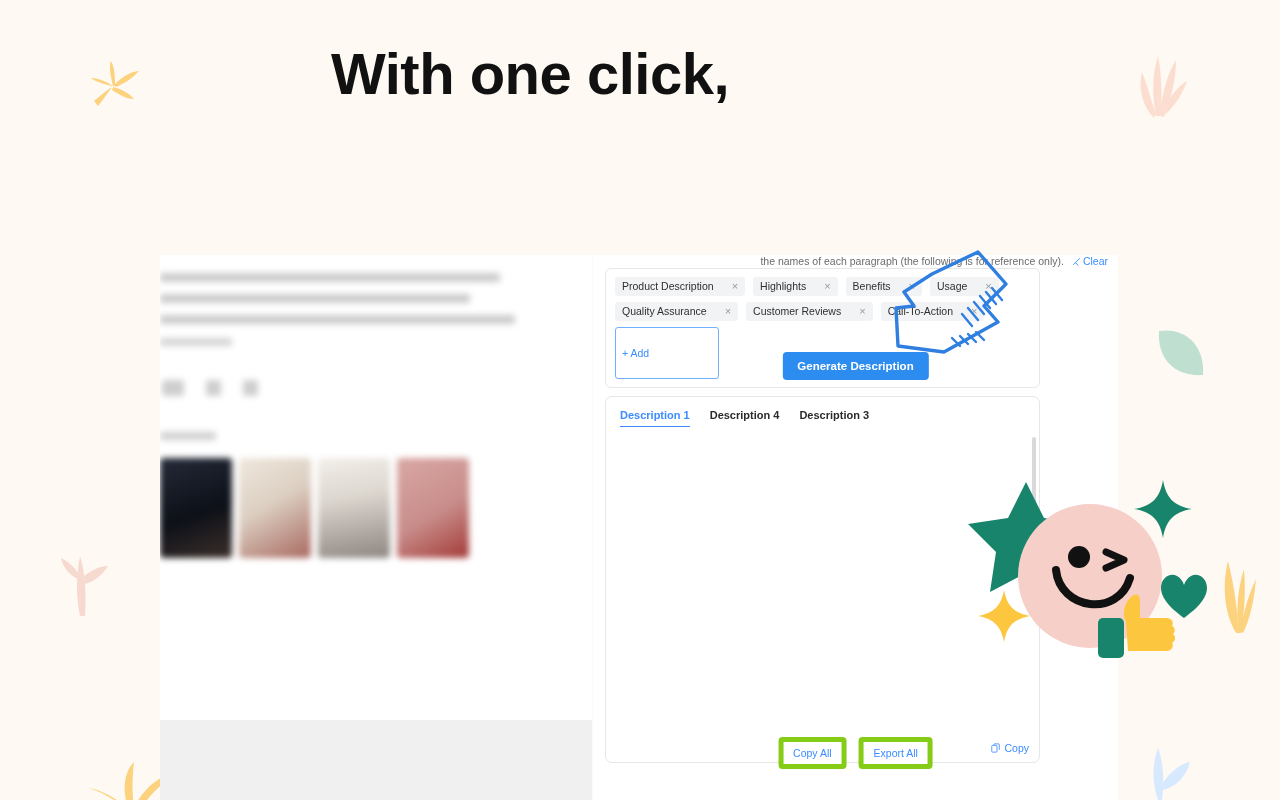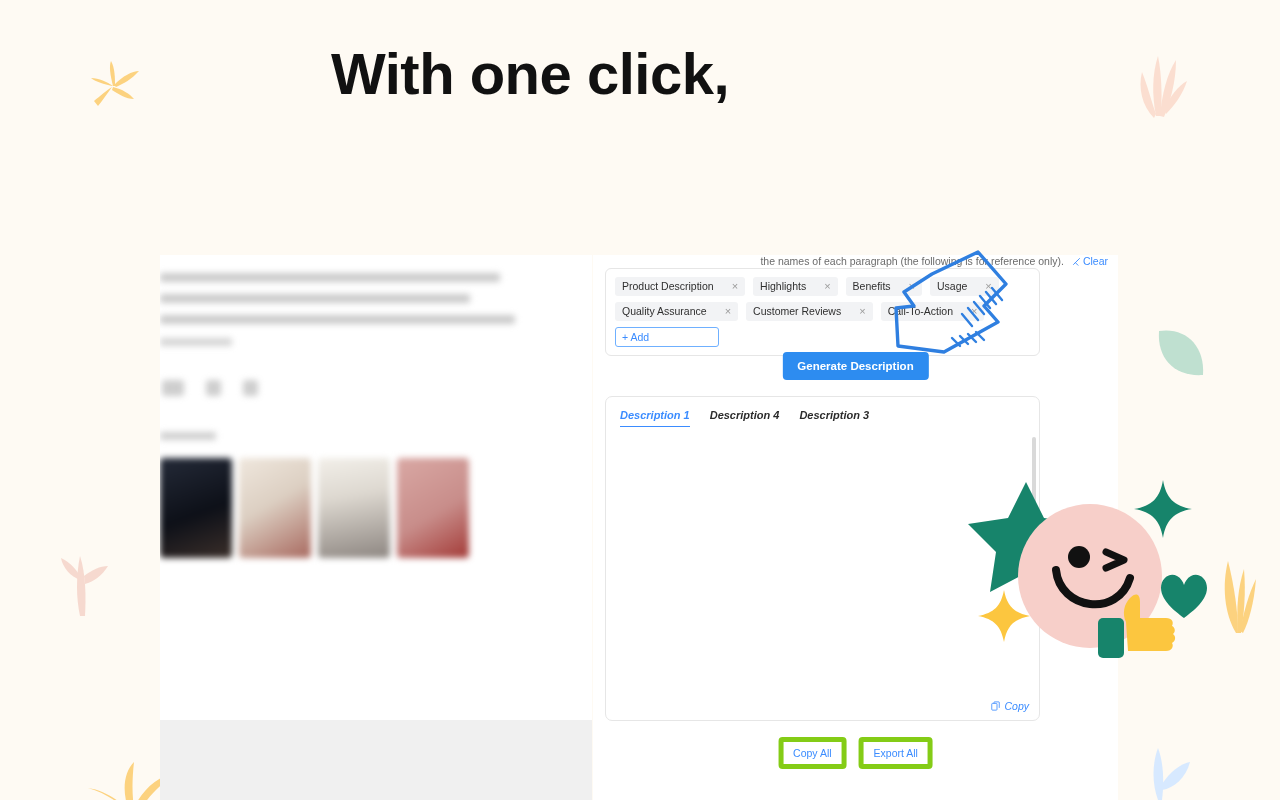--- a/index.html
+++ b/index.html
@@ -152,21 +152,21 @@
     line-height: 13px;
     white-space: nowrap;
     cursor: default;
   }
   .tag .x { color: #9a9a9a; font-size: 11px; cursor: pointer; }
   .tag-add-input {
     width: 104px;
     border: 1px solid #6fb0ff;
     border-radius: 3px;
     background: #fff;
-    padding: 3px 6px;
+    padding: 19px 6px;
     font-size: 10.5px;
     color: #3b8cff;
     font-family: "Liberation Sans", sans-serif;
     outline: none;
   }
   .tag-add-input::placeholder { color: #3b8cff; }
 
   .generate-btn {
     position: absolute;
     left: 50%;
@@ -181,26 +181,25 @@
     padding: 8px 15px;
     cursor: pointer;
     font-family: "Liberation Sans", sans-serif;
     white-space: nowrap;
   }
 
   .result-card {
     position: absolute;
     left: 12px; top: 141px;
     width: 435px;
-    height: 325px;
+    height: 367px;
     border: 1px solid #e6e6e6;
     border-radius: 7px;
     background: #fff;
     overflow: hidden;
-    font-style: italic;
   }
   .tabs {
     display: flex;
     gap: 20px;
     padding: 12px 14px 0 14px;
   }
   .tab {
     font-size: 11px;
     font-weight: 700;
     color: #2b2b2b;

